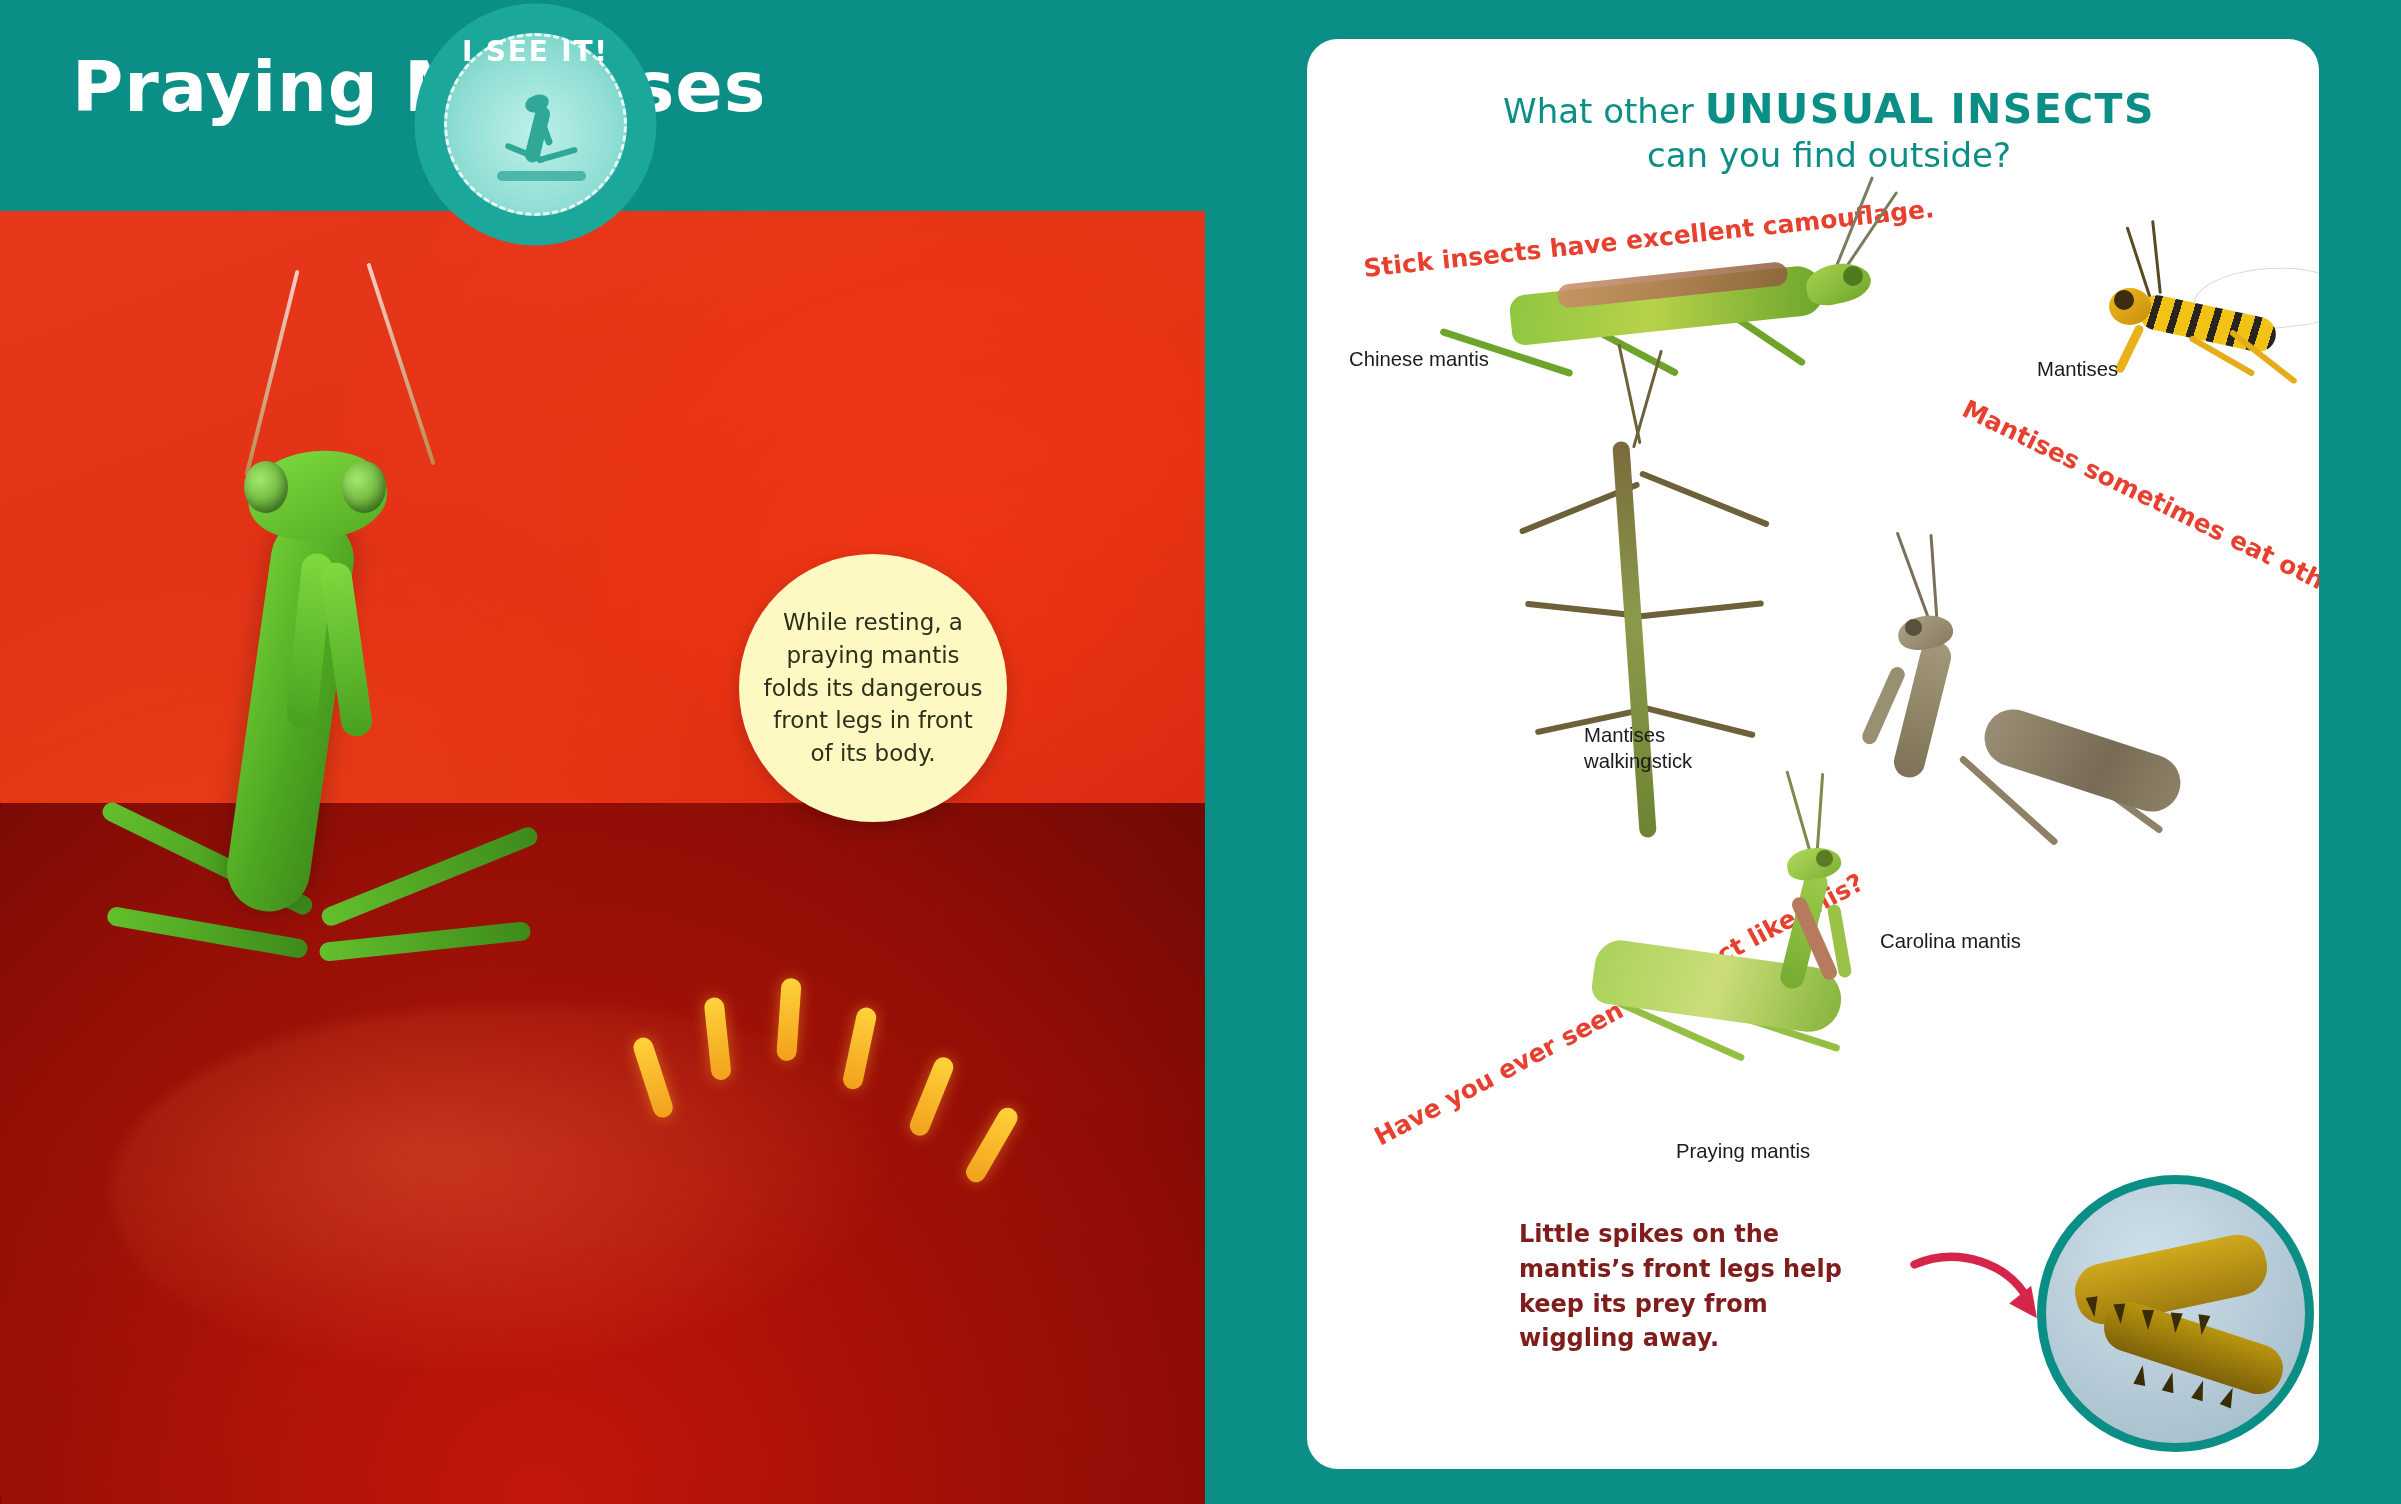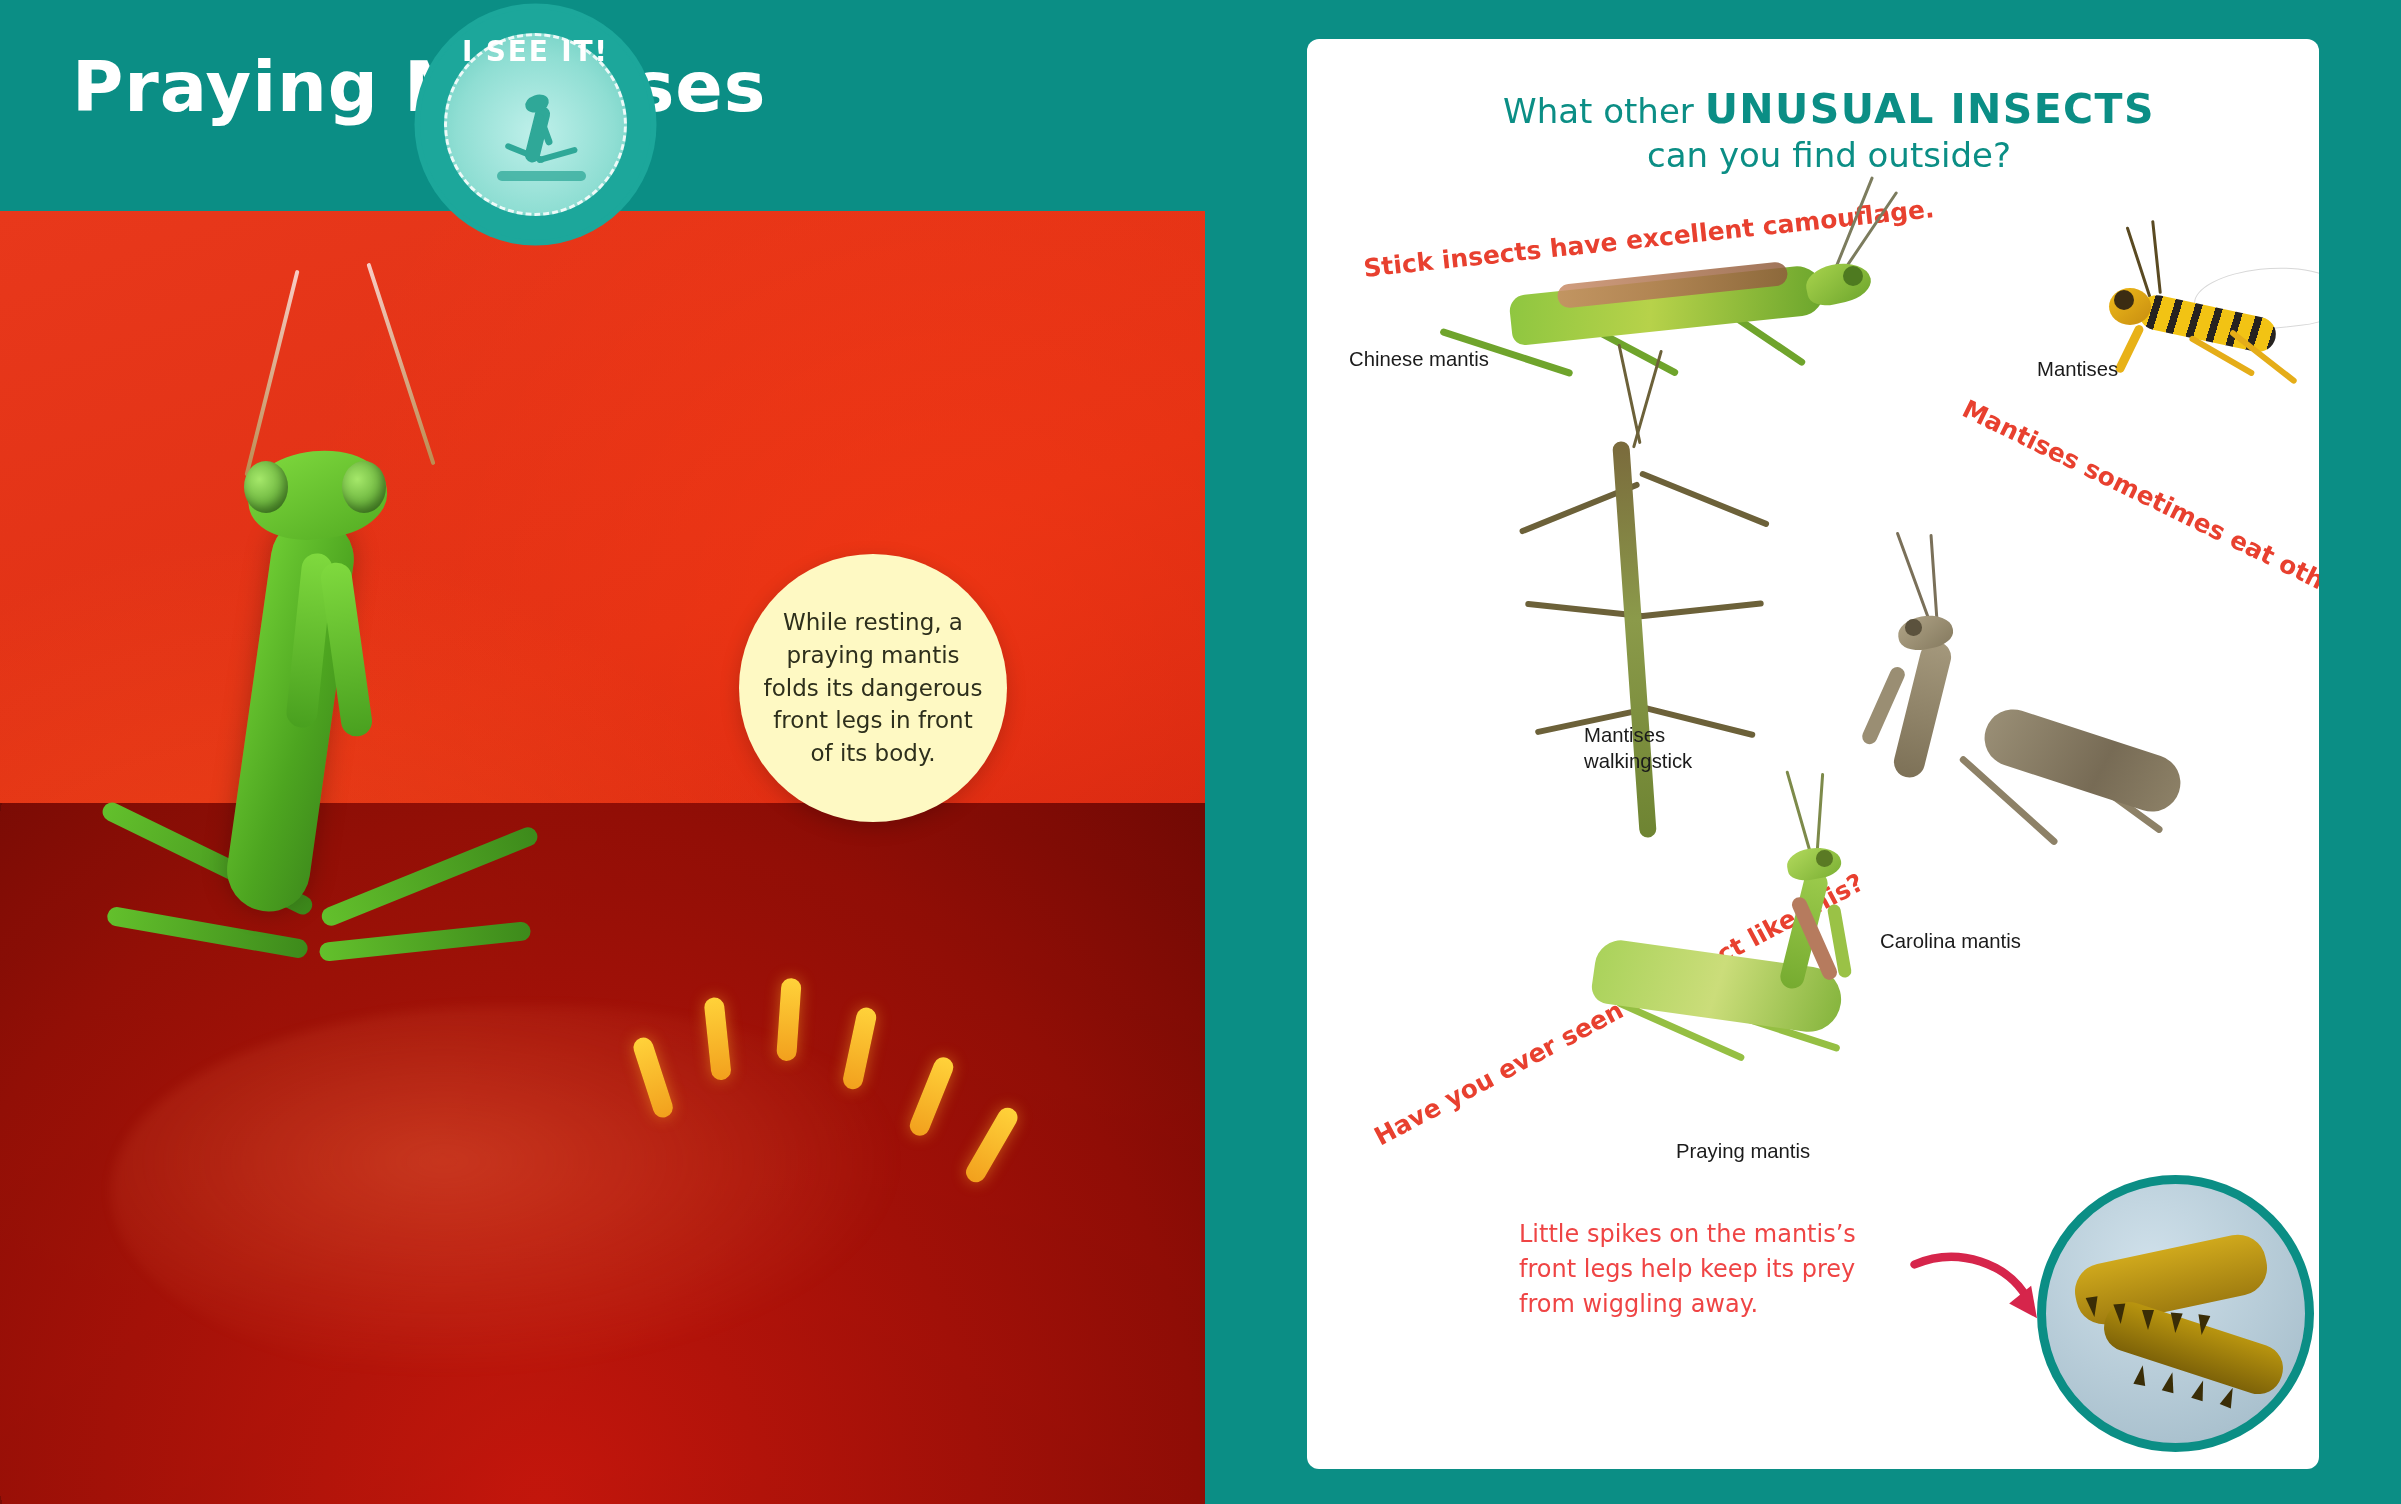--- a/index.html
+++ b/index.html
@@ -277,21 +277,21 @@
     height: 1505px;
     background: #0b8e85;
   }
   .right-card {
     position: absolute;
     left: 88px;
     top: 39px;
     width: 1012px;
     height: 1430px;
     background: #ffffff;
-    border-radius: 12px;
+    border-radius: 31px;
     overflow: hidden;
   }
   .right-head {
     position: absolute;
     left: 0; top: 46px;
     width: 1044px;
     text-align: center;
     font-family: "DejaVu Sans", sans-serif;
     color: #0b8e85;
   }
@@ -443,21 +443,22 @@
     color: #1ca79b;
   }
   .bottom-note {
     position: absolute;
     left: 212px;
     top: 1178px;
     width: 369px;
     font-family: "DejaVu Sans", sans-serif;
     font-size: 24px;
     line-height: 1.45;
-    color: #ef4444;
+    color: #7f1d1d;
+    font-weight: bold;
   }
   .arrow-svg {
     position: absolute;
     left: 600px;
     top: 1205px;
     width: 148px;
     height: 102px;
   }
   .zoom-circle {
     position: absolute;

